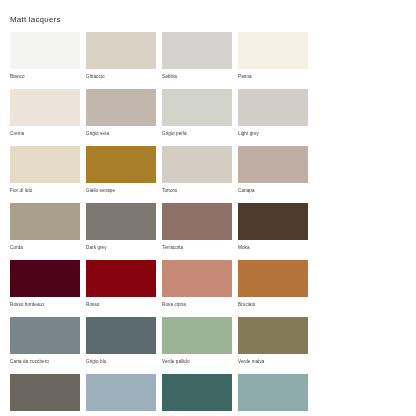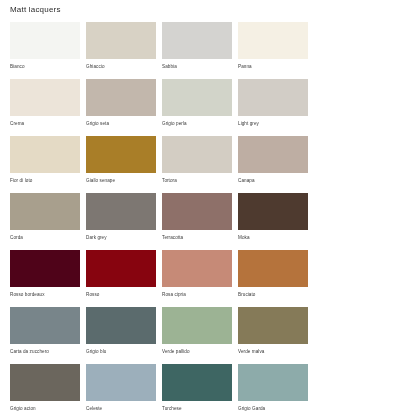--- a/index.html
+++ b/index.html
@@ -20,21 +20,21 @@
     height: 416px;
     background: #ffffff;
     box-sizing: border-box;
     padding: 0 10px;
   }
   #page-title {
     font-size: 8px;
     line-height: 10px;
     color: #2b2b2b;
     letter-spacing: 0.2px;
-    padding-top: 5px;
+    padding-top: 15px;
     margin: 0 0 7px 0;
     font-weight: 400;
   }
   #swatch-grid {
     display: grid;
     grid-template-columns: repeat(4, 70px);
     column-gap: 6px;
     row-gap: 0px;
     align-content: start;
   }

